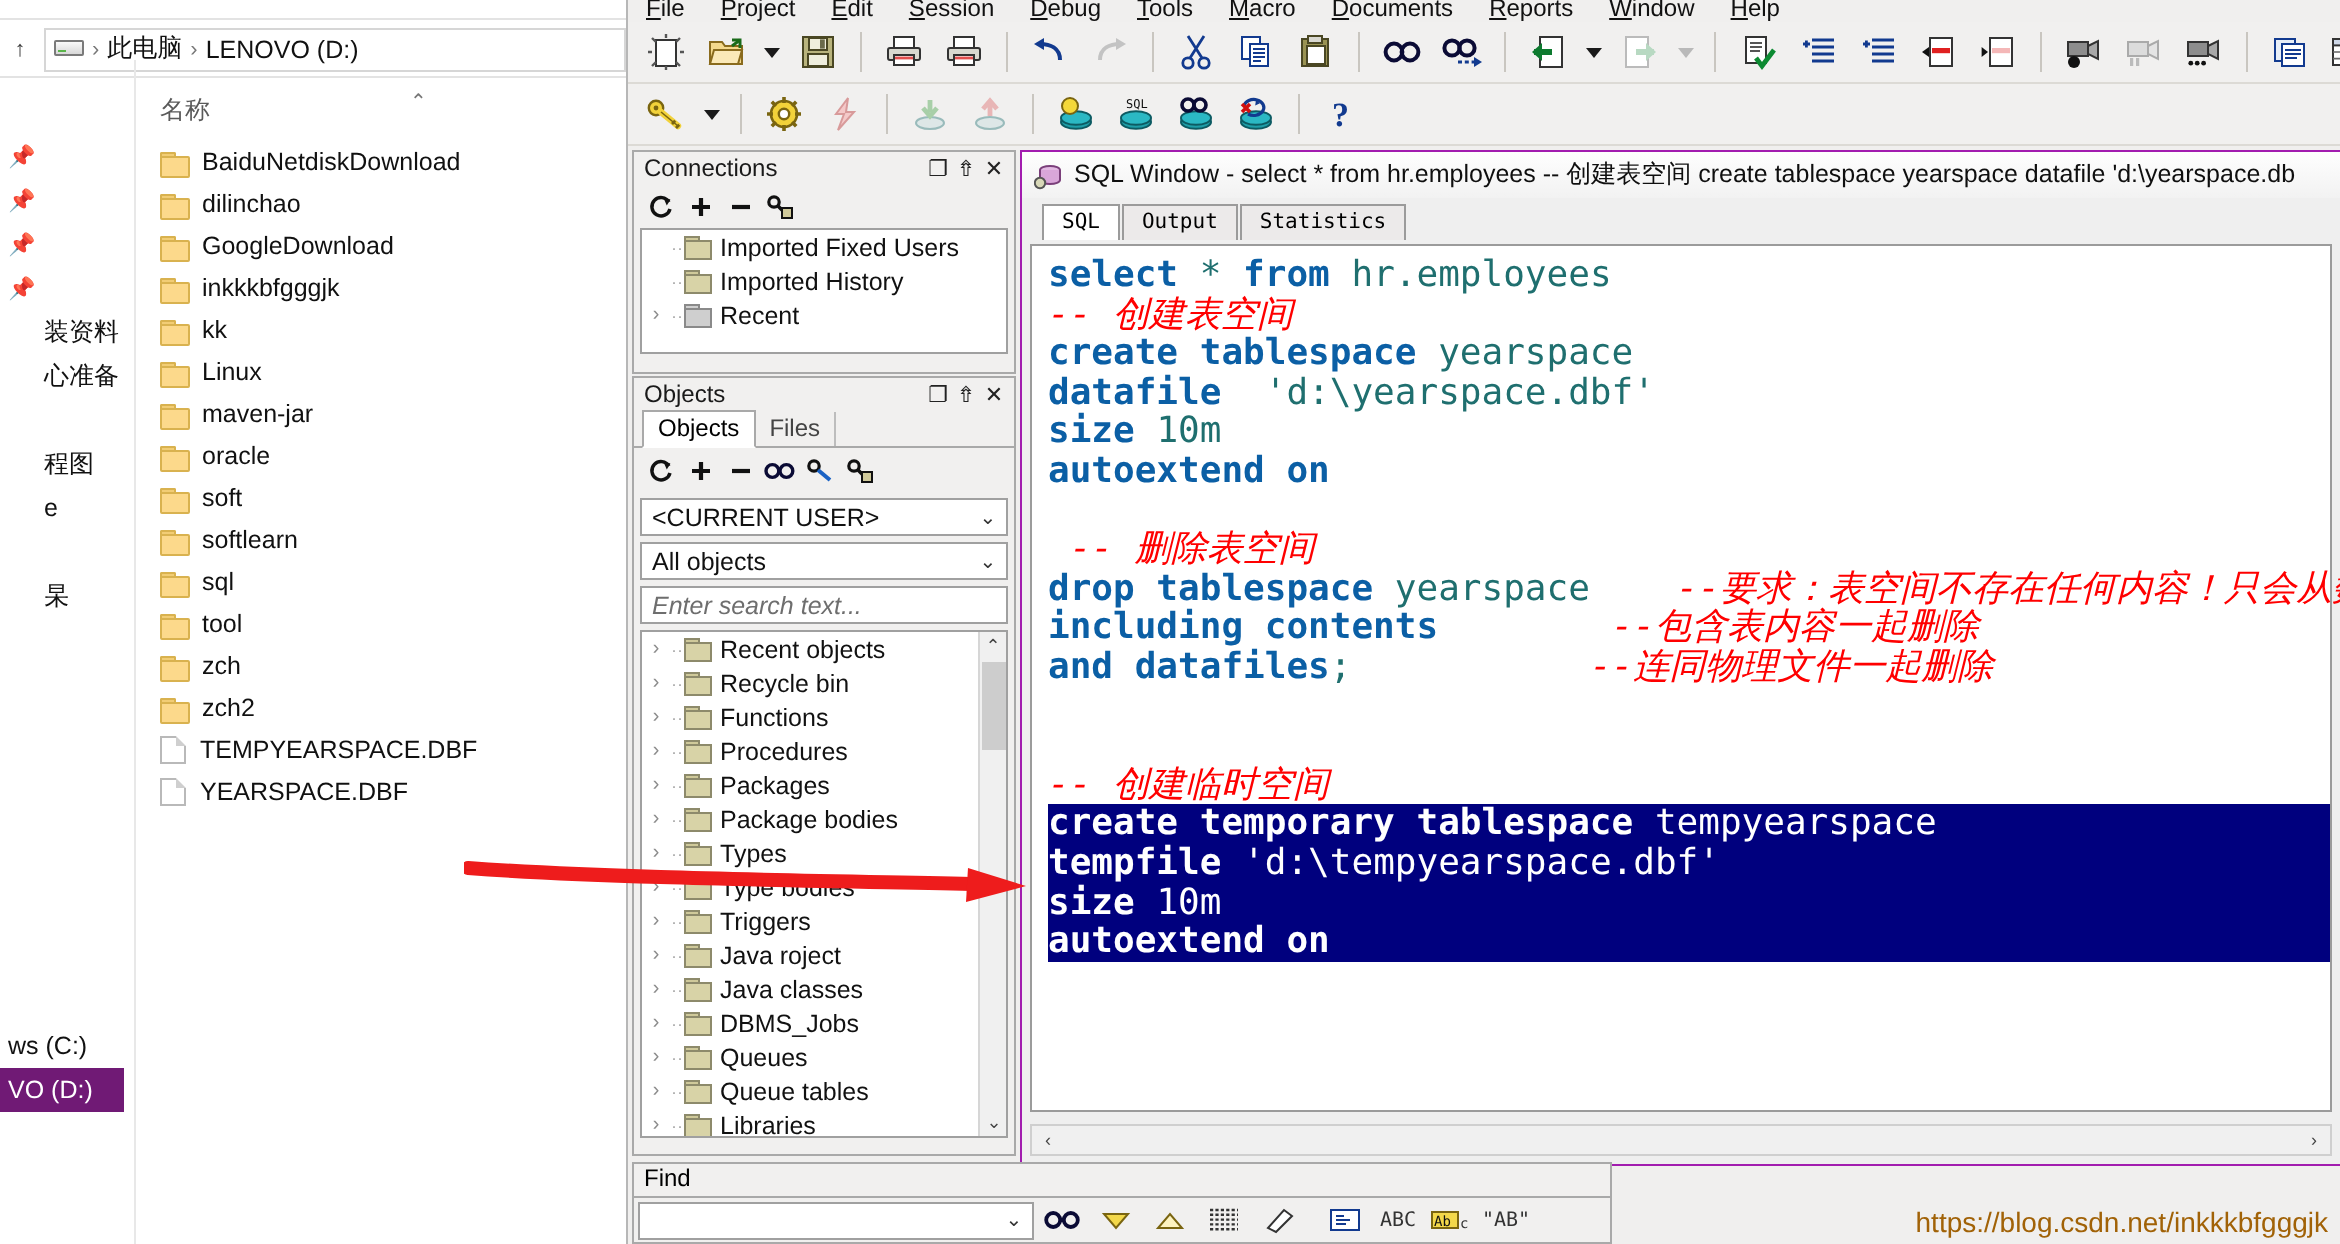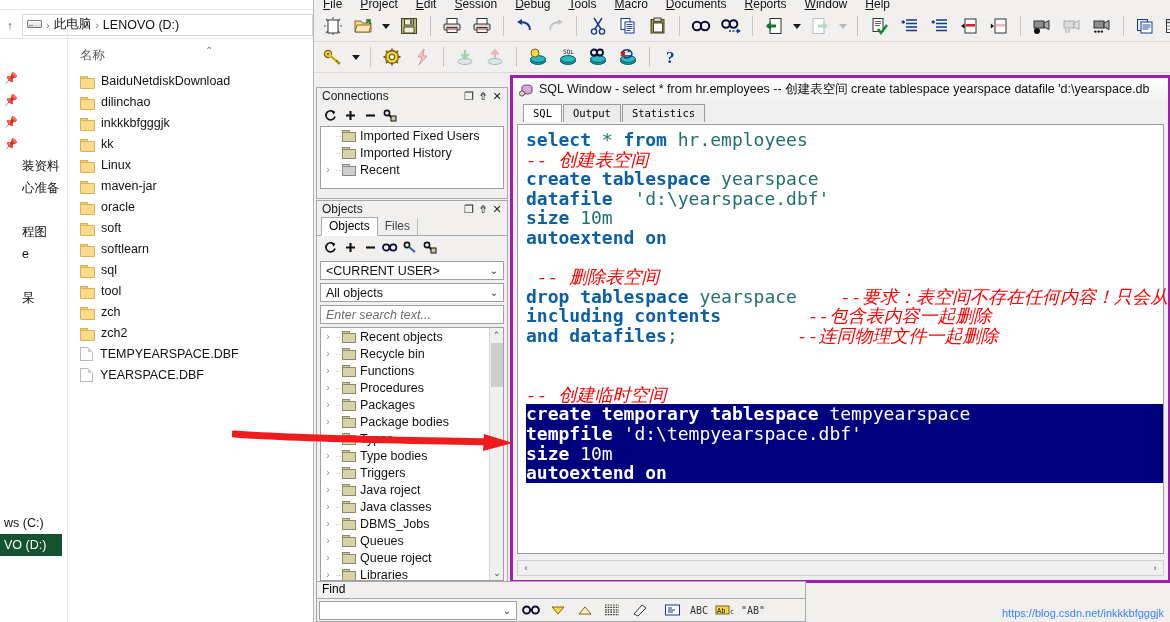--- a/index.html
+++ b/index.html
@@ -59,21 +59,21 @@
 
   
   .nav-left { position:absolute; left:0; top:45px; width:67px; }
   .nav-item {
     height:22px; display:flex; align-items:center; font-size:12.5px; color:#111;
     padding-left:0px; white-space:nowrap; overflow:hidden;
   }
   .nav-item .pin {
     width:22px; text-align:center; color:#9a9a9a; font-size:11px; flex:none;
   }
-  .nav-item.sel { background:#14532d;align-items:center; }
+  .nav-item.sel { background:#701a75;align-items:center; }
 
   
   .file-list { position:absolute; left:80px; top:70px; width:233px; }
   .file-row {
     height:21px; display:flex; align-items:center; gap:7px;
     font-size:12.5px; color:#111; white-space:nowrap;
   }
   .folder-ic {
     width:14px; height:12px; flex:none; position:relative;
   }
@@ -123,21 +123,21 @@
   .tbbtn svg { display:block; }
   .caret-dn { width:0;height:0;border-left:4px solid transparent;border-right:4px solid transparent;border-top:5px solid #1a1a1a; }
   .caret-dn.dis { border-top-color:#b9b9b9; }
 
   
   .dockcol { position:absolute; left:2px; top:75px; width:192px; height:508px; }
 
   .panel-title {
     height:17px; background:#f1f0ef; border:1px solid #a9a9a9; border-bottom:none;
     display:flex; align-items:center; padding:0 3px 0 5px;
-    font-size:12px; color:#1a1a1a;margin-top:12px;
+    font-size:12px; color:#1a1a1a;
   }
   .panel-title .ttl { flex:1; }
   .panel-title .pbtn { width:14px; text-align:center; color:#222; font-size:11px; }
   .panel-body { border:1px solid #a9a9a9; border-top:none; background:#f1f0ef; }
 
   .mini-tb { height:22px; display:flex; align-items:center; gap:2px; padding-left:4px; }
   .mini-ic { width:18px; height:18px; display:flex; align-items:center; justify-content:center; }
 
   .treebox { background:#ffffff; border:1px solid #a0a0a0; margin:0 3px 3px 3px; overflow:hidden; position:relative; }
   .tree-row { height:17px; display:flex; align-items:center; font-size:12.5px; color:#111; white-space:nowrap; }
@@ -178,21 +178,21 @@
     position:absolute; right:0; top:0; width:14px; height:100%;
     background:#f0f0f0; border-left:1px solid #d6d6d6;
   }
   .vs-arrow { height:14px; display:flex; align-items:center; justify-content:center;
     color:#444; font-size:9px; background:#f0f0f0; }
   .vs-thumb { position:absolute; left:1px; width:12px; background:#cdcdcd; }
 
   
   .mdi {
     position:absolute; left:196px; top:75px; width:661px; height:508px;
-    background:#efefef; border:3px solid #a21caf;
+    background:#efefef; border:1px solid #a21caf;
   }
   .mdi-title {
     height:23px; background:linear-gradient(#fefefe,#f2f2f2);
     display:flex; align-items:center; gap:5px; padding-left:6px;
     font-size:12.5px; color:#0f0f0f; white-space:nowrap; overflow:hidden;
   }
   .db-ic { width:15px;height:14px;flex:none;position:relative; }
   .mdi-tabs { height:21px; display:flex; align-items:flex-end; padding-left:10px; }
   .mdi-tab {
     padding:2px 9px 3px 9px; font-size:12px; background:#eceaea;
@@ -238,21 +238,21 @@
   }
   .find-input .chev { margin-left:auto; width:14px; text-align:center; font-size:10px; color:#333; }
   .find-ic { width:26px; height:20px; display:flex; align-items:center; justify-content:center; }
   .find-ic.txt { font-family:"DejaVu Sans Mono", monospace; font-size:10px; color:#333; }
 
   
   #redarrow { position:absolute; left:232px; top:424px; width:285px; height:30px; pointer-events:none; }
 
   .watermark {
     position:absolute; right:6px; bottom:3px;
-    font-size:11px; color:#3b82f6; white-space:nowrap;margin-left:11px;
+    font-size:14px; color:#a16207; white-space:nowrap;margin-left:11px;
   }
   .hr-line { position:absolute; left:860px; right:0; bottom:20px; height:1px; background:#c8c8c8; }
 </style>
 </head>
 <body>
 
 <div id="root">
 
   <div id="explorer">
     <div class="exp-topstrip"></div>
@@ -338,20 +338,24 @@
       </div>
 
     <div class="file-list" id="filelist">
         <div class="file-row">
           <span class="folder-ic"></span>
           <span>BaiduNetdiskDownload</span>
         </div>
         <div class="file-row">
           <span class="folder-ic"></span>
           <span>dilinchao</span>
+        </div>
+        <div class="file-row">
+          <span class="folder-ic"></span>
+          <span>GoogleDownload</span>
         </div>
         <div class="file-row">
           <span class="folder-ic"></span>
           <span>inkkkbfgggjk</span>
         </div>
         <div class="file-row">
           <span class="folder-ic"></span>
           <span>kk</span>
         </div>
         <div class="file-row">
@@ -880,21 +884,21 @@
               <div class="tree-row">
                 <span class="tw-exp">›</span>
                 <span class="tw-dots">··</span>
                 <span class="fld-ic"></span>
                 <span>Queues</span>
               </div>
               <div class="tree-row">
                 <span class="tw-exp">›</span>
                 <span class="tw-dots">··</span>
                 <span class="fld-ic"></span>
-                <span>Queue roject</span>
+                <span>Queue tables</span>
               </div>
               <div class="tree-row">
                 <span class="tw-exp">›</span>
                 <span class="tw-dots">··</span>
                 <span class="fld-ic"></span>
                 <span>Libraries</span>
               </div>
             </div>
           <div class="vscroll">
             <div class="vs-arrow">⌃</div>

